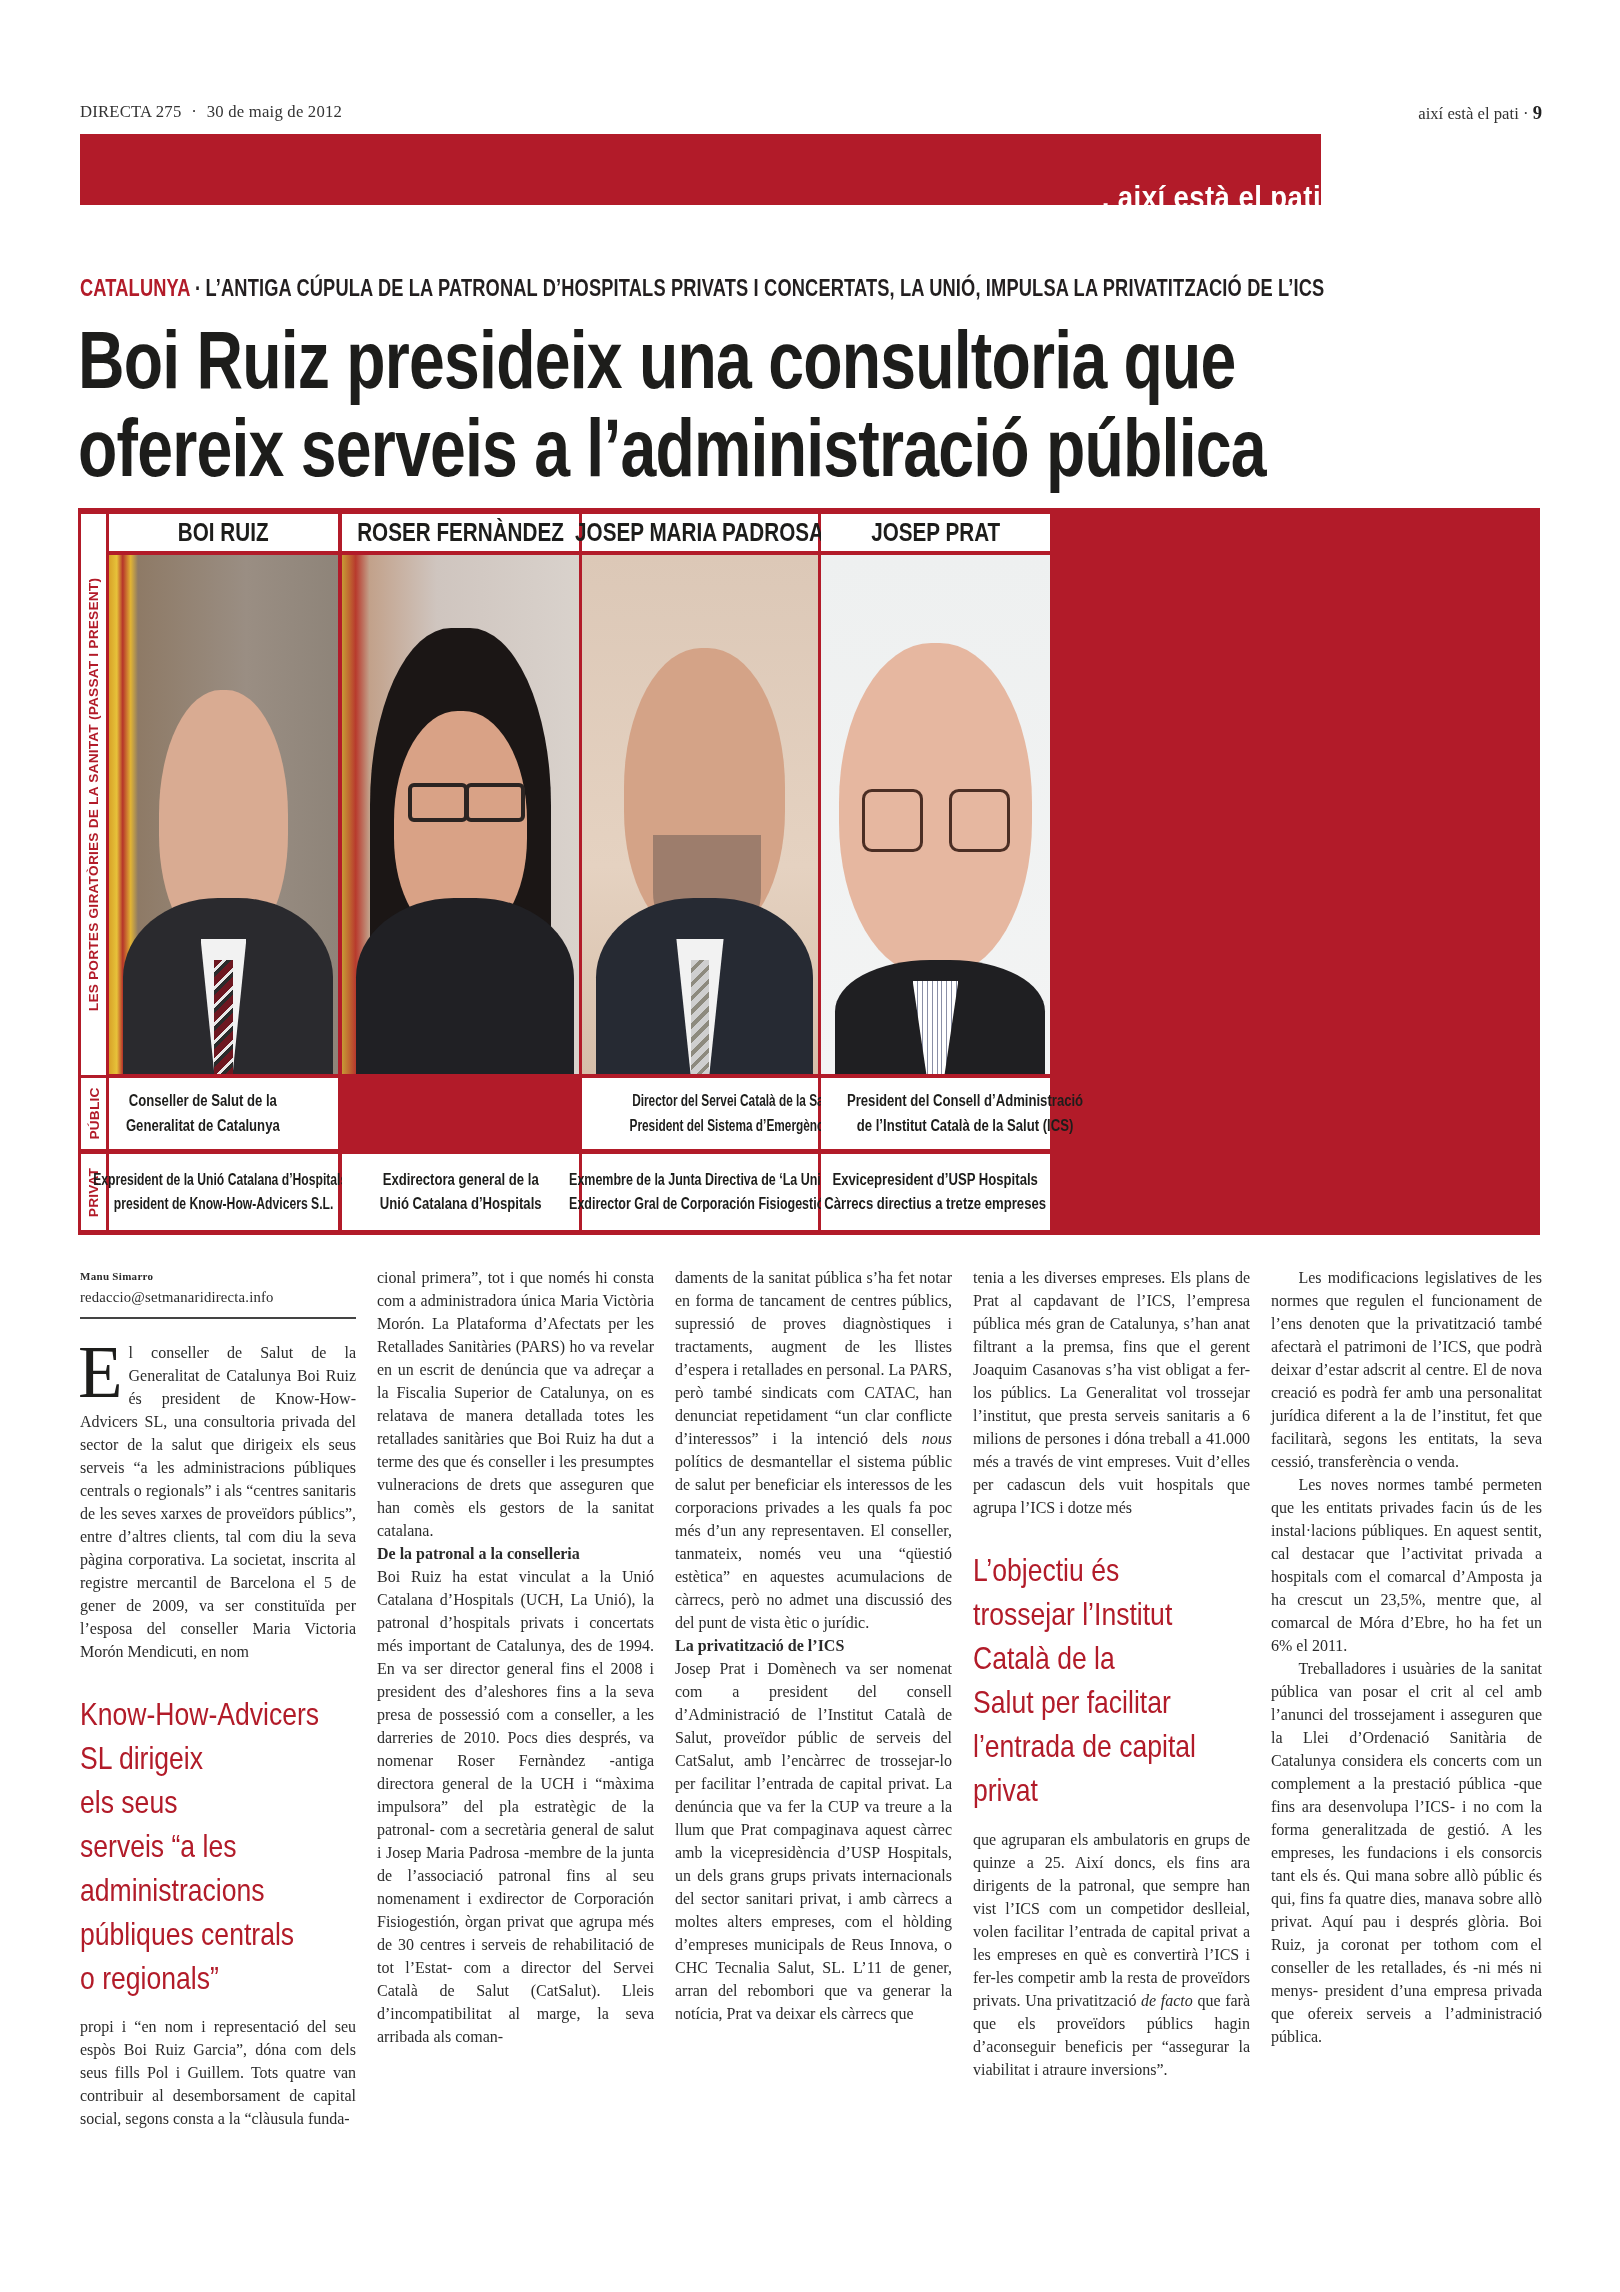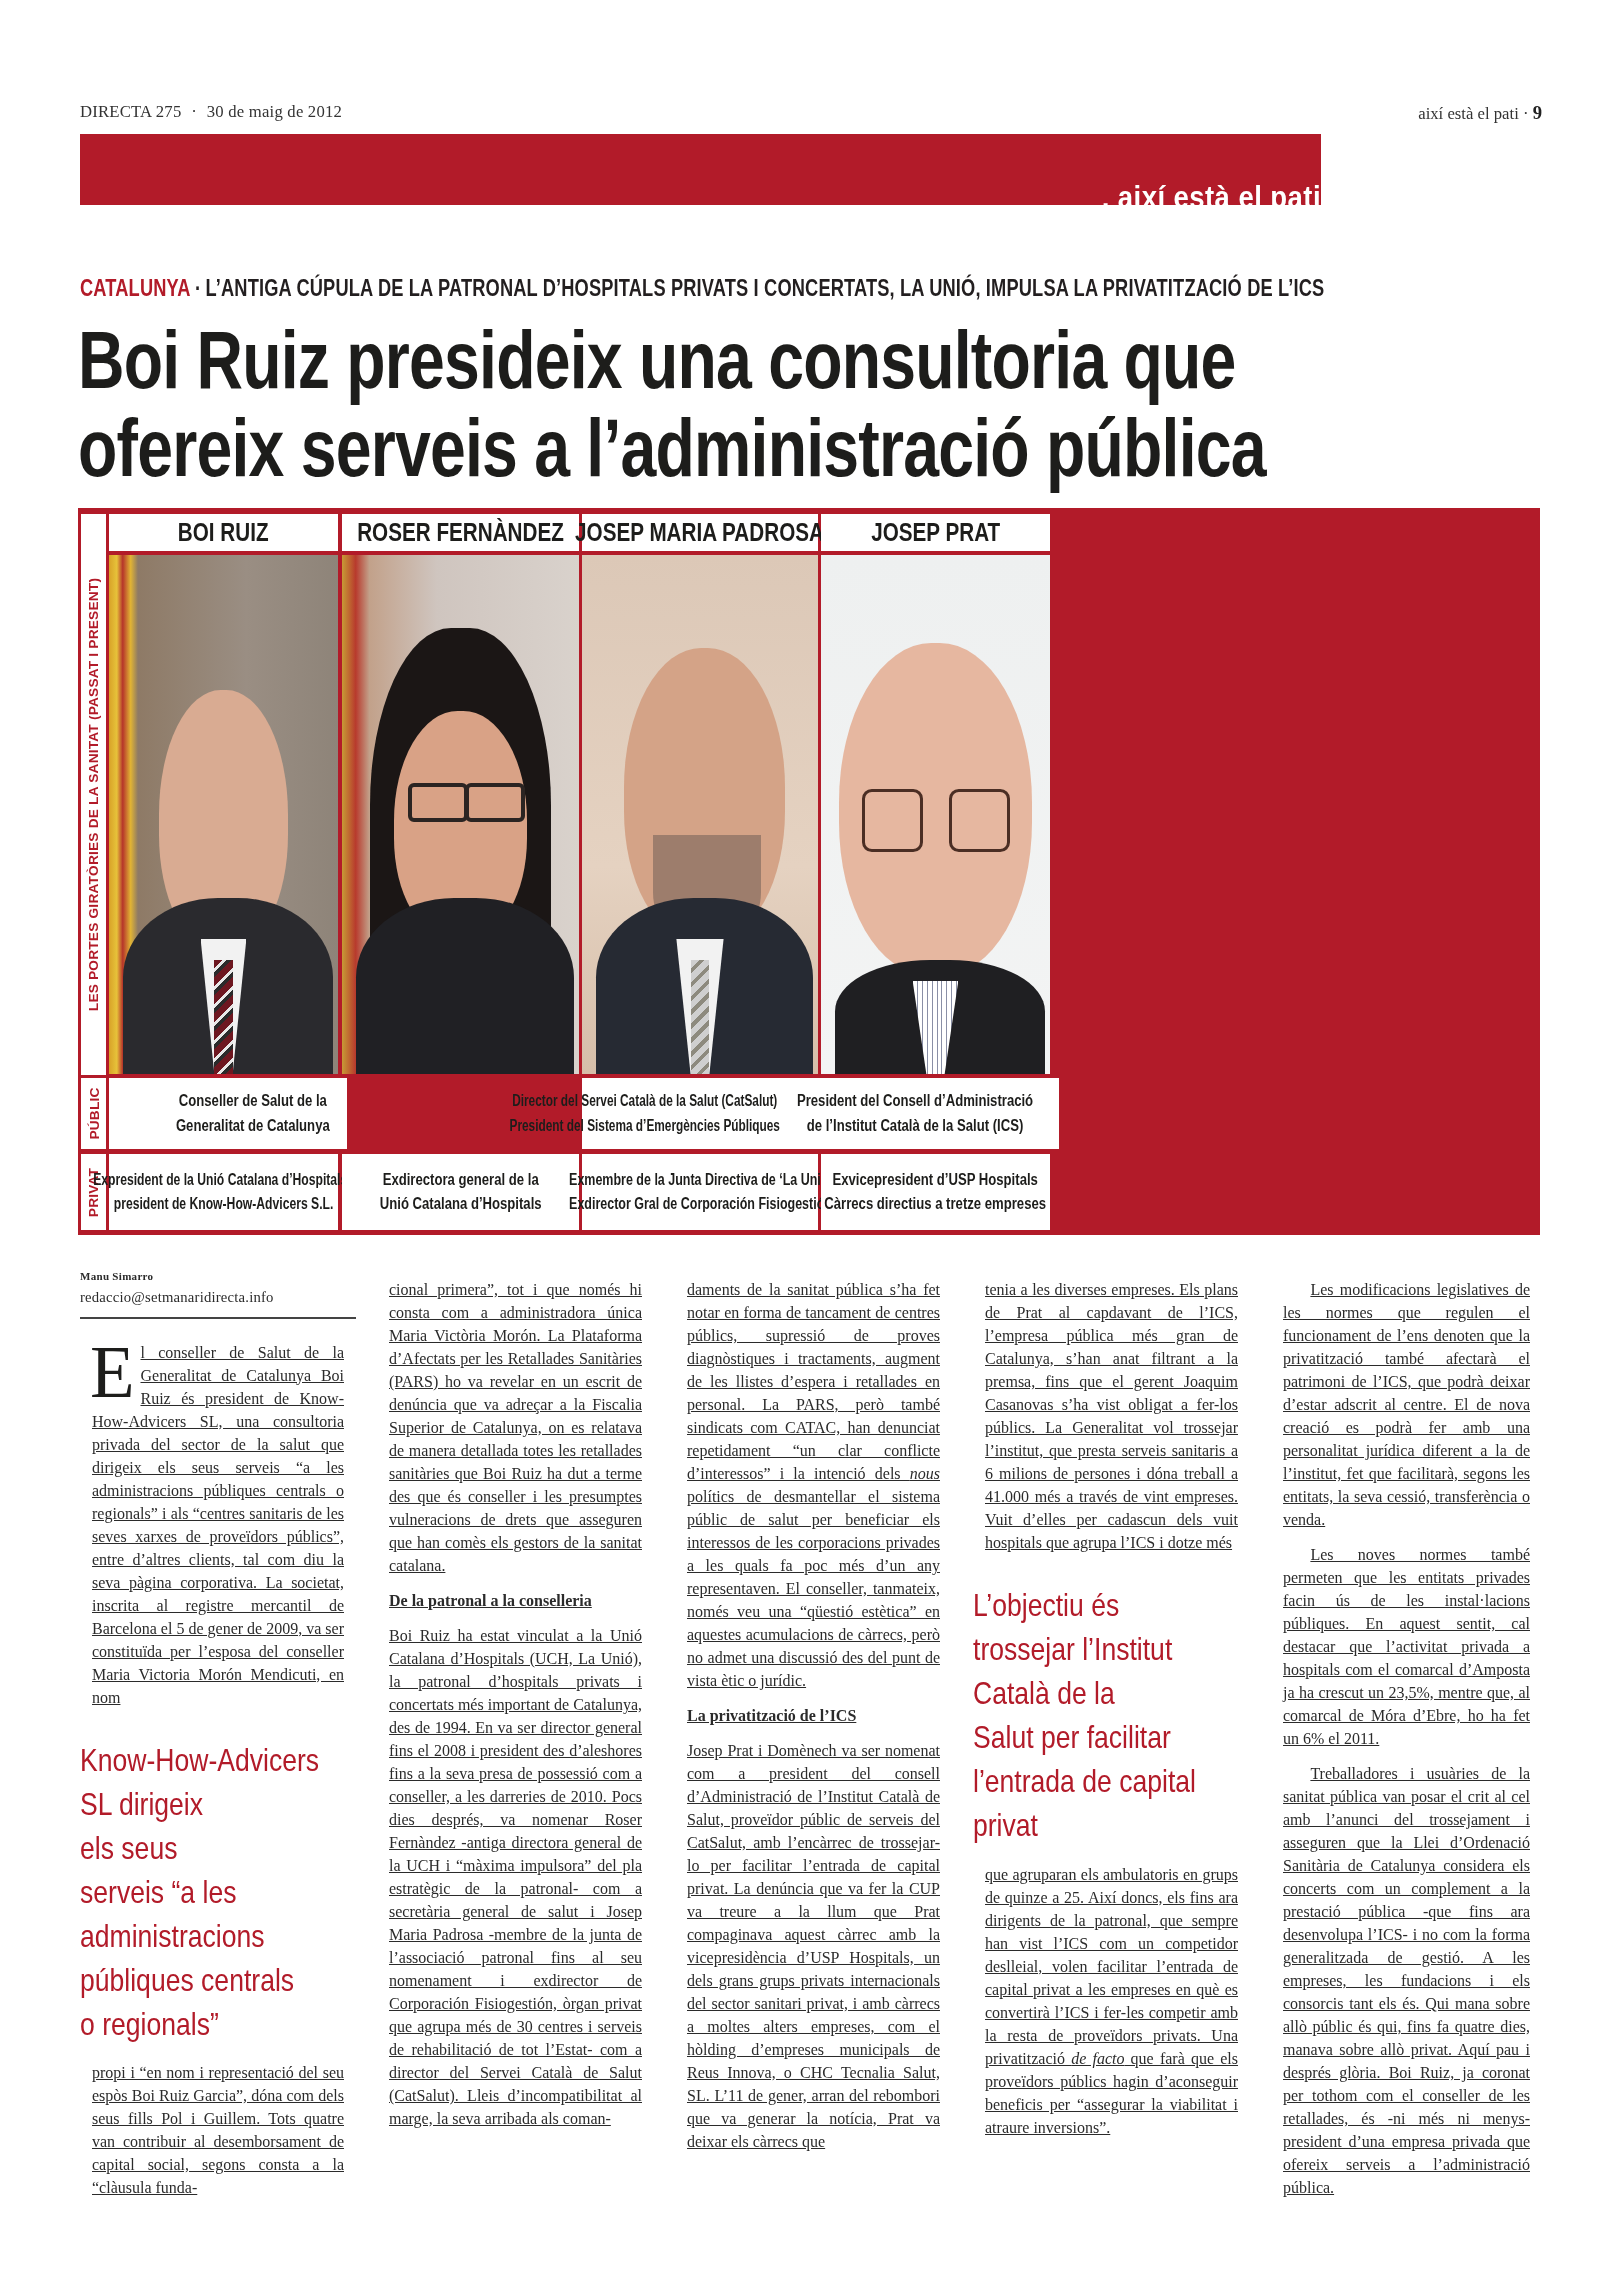--- a/index.html
+++ b/index.html
@@ -27,21 +27,21 @@
   .vlabel { position: absolute; left: 2.9px; top: 5.9px; width: 25.5px; background: #fff; display: flex; align-items: center; justify-content: center; }
   .vlabel span { display: block; transform: rotate(-90deg); white-space: nowrap; color: #b21b29; font-family: "Liberation Sans", sans-serif; font-weight: bold; font-size: 13.7px; letter-spacing: 0.2px; }
   .vl-main { height: 561px; }
   .vl-pub { top: 570px; height: 71px; }
   .vl-priv { top: 646px; height: 76px; }
 
   .col { position: absolute; background: #fff; }
   .hdr { top: 5.9px; height: 37px; display: flex; align-items: center; justify-content: center; }
   .hdr span { font-family: "Liberation Sans", sans-serif; font-weight: bold; font-size: 26.5px; transform: scaleX(0.78); white-space: nowrap; color: #1d1d1b; }
   .photo { top: 47px; height: 519px; overflow: hidden; background: #ccc; }
-  .pub { top: 570px; height: 71px; display: flex; align-items: center; justify-content: flex-end; text-align: center; padding-left: 9px; }
+  .pub { top: 570px; height: 71px; display: flex; align-items: center; justify-content: flex-start; text-align: center; }
   .priv { top: 646px; height: 76px; display: flex; align-items: center; justify-content: center; text-align: center; }
   .cell-text { font-family: "Liberation Sans", sans-serif; font-weight: bold; font-size: 16px; line-height: 24.5px; transform: scaleX(0.82); white-space: nowrap; color: #1d1d1b; }
   .cell-text span { display: block; }
 
   .c1 { left: 31px; width: 229px; }
   .c2 { left: 264px; width: 237px; }
   .c3 { left: 504px; width: 236px; }
   .c4 { left: 743px; width: 716px; }
 
   
@@ -59,21 +59,21 @@
   .p2 .hair { left: 12%; top: 14%; width: 76%; height: 76%; border-radius: 45% 45% 10% 10%; }
   .p2 .head { left: 22%; top: 30%; width: 56%; height: 44%; background: #d9a286; }
   .p2 .glasses { top: 44%; height: 6%; width: 22%; }
   .p3 .head { left: 18%; top: 18%; width: 68%; height: 56%; background: #d4a387; }
   .p3 .beard { position: absolute; left: 30%; top: 54%; width: 46%; height: 22%; border-radius: 0 0 50% 50%; background: rgba(90,80,75,0.45); }
   .p4 .head { left: 8%; top: 17%; width: 84%; height: 64%; background: #e6b7a0; border-radius: 48% 48% 46% 46%; }
   .p4 .glasses { top: 45%; height: 11%; width: 24%; border-width: 3.9px; border-color: #4b2e24; border-radius: 9.8px; }
 
   
   .colbody { position: absolute; top: 1266px; font-family: "Liberation Serif", "DejaVu Serif", serif; font-size: 16px; line-height: 23px; text-align: justify; color: #2b2b2b; hyphens: manual; }
-  .colbody p { margin: 12px; text-decoration: underline; }
+  .colbody p { margin: 0; }
   .colbody .indent { text-indent: 27.4px; }
   .k1 { left: 80px; width: 276px; }
   .k2 { left: 377px; width: 277px; }
   .k3 { left: 675px; width: 277px; }
   .k4 { left: 973px; width: 277px; }
   .k5 { left: 1271px; width: 271px; }
 
   .byline { margin-bottom: 9.8px; }
   .byline .name { font-weight: bold; font-size: 11px; line-height: 21.6px; display: block; letter-spacing: 0.3px; }
   .byline .email { font-size: 14.7px; line-height: 19.6px; display: block; letter-spacing: 0.2px; }

